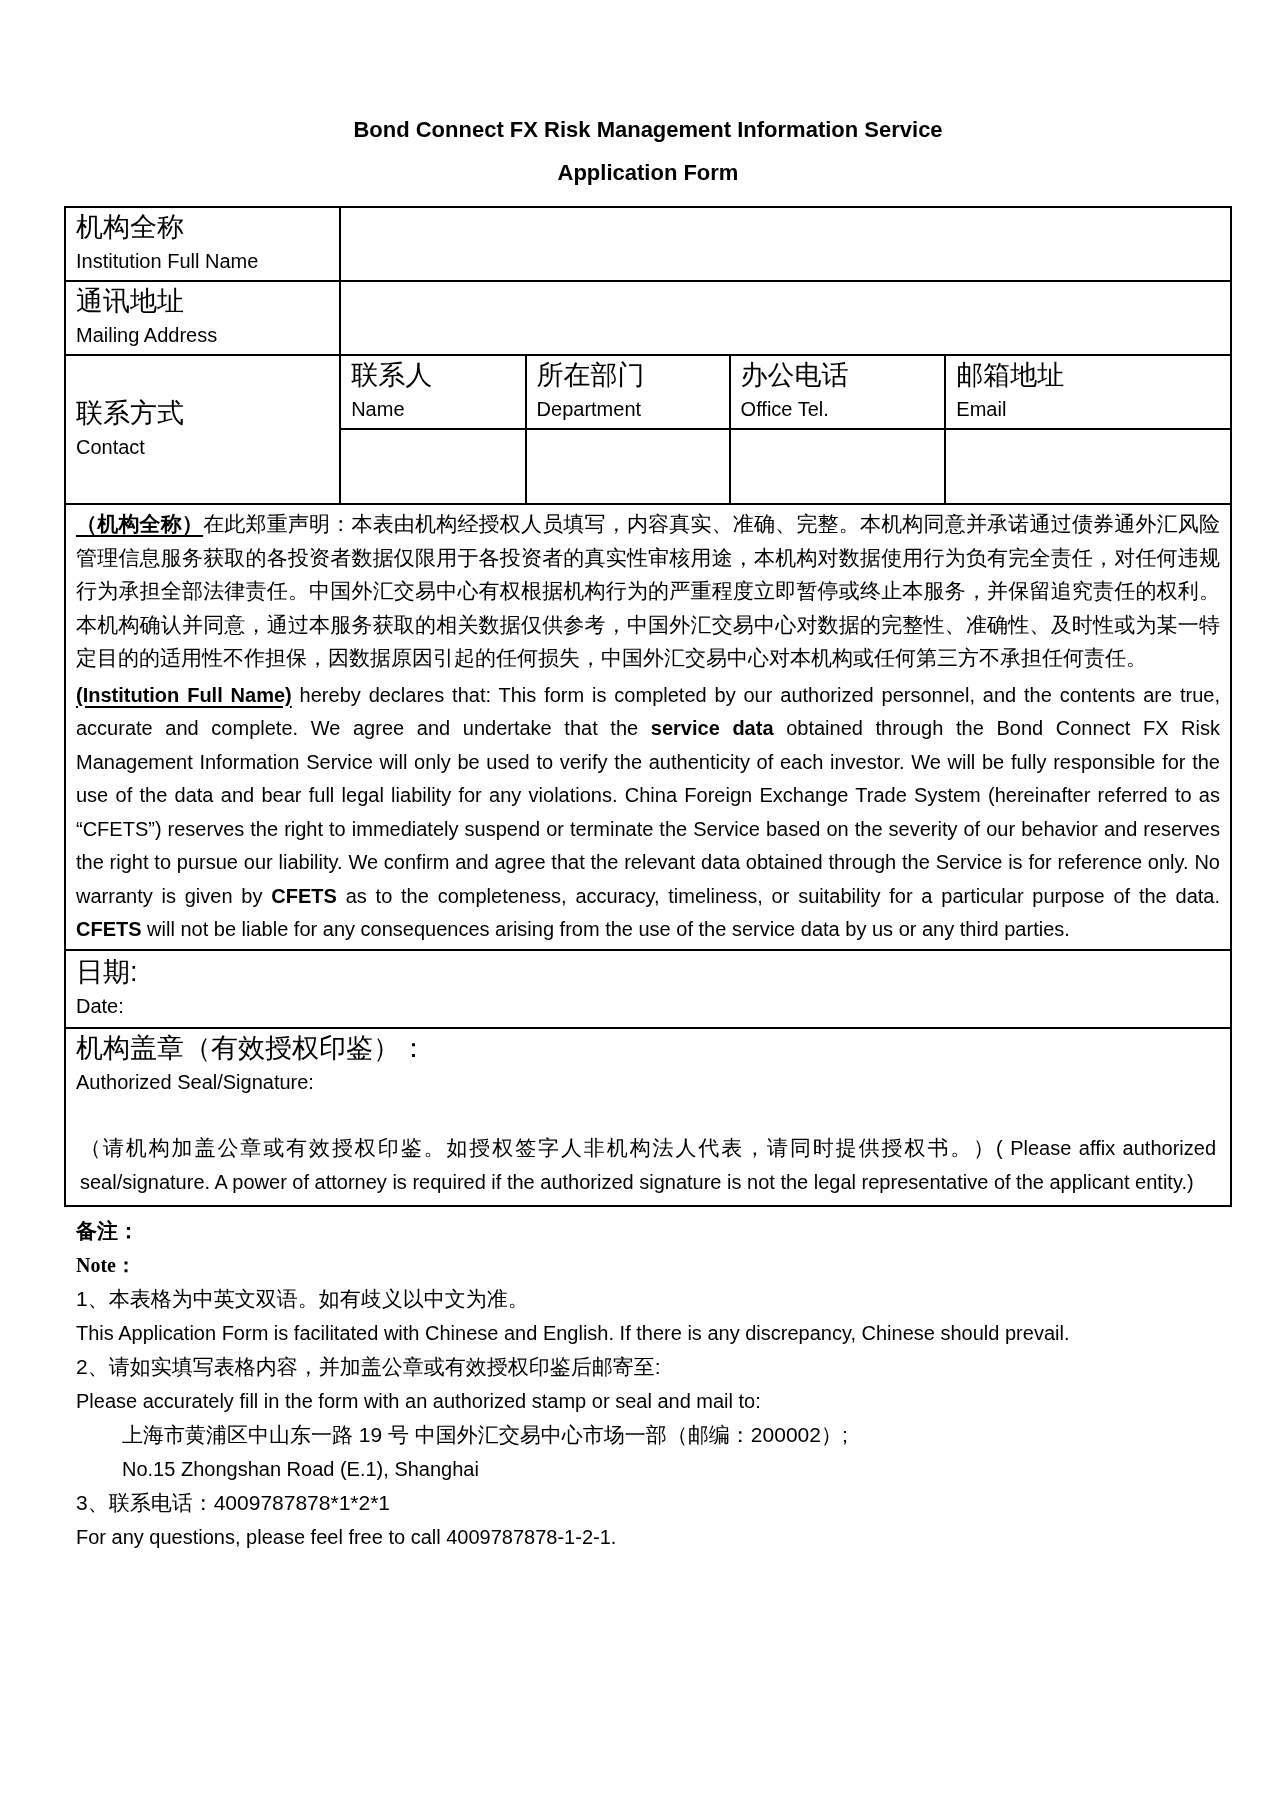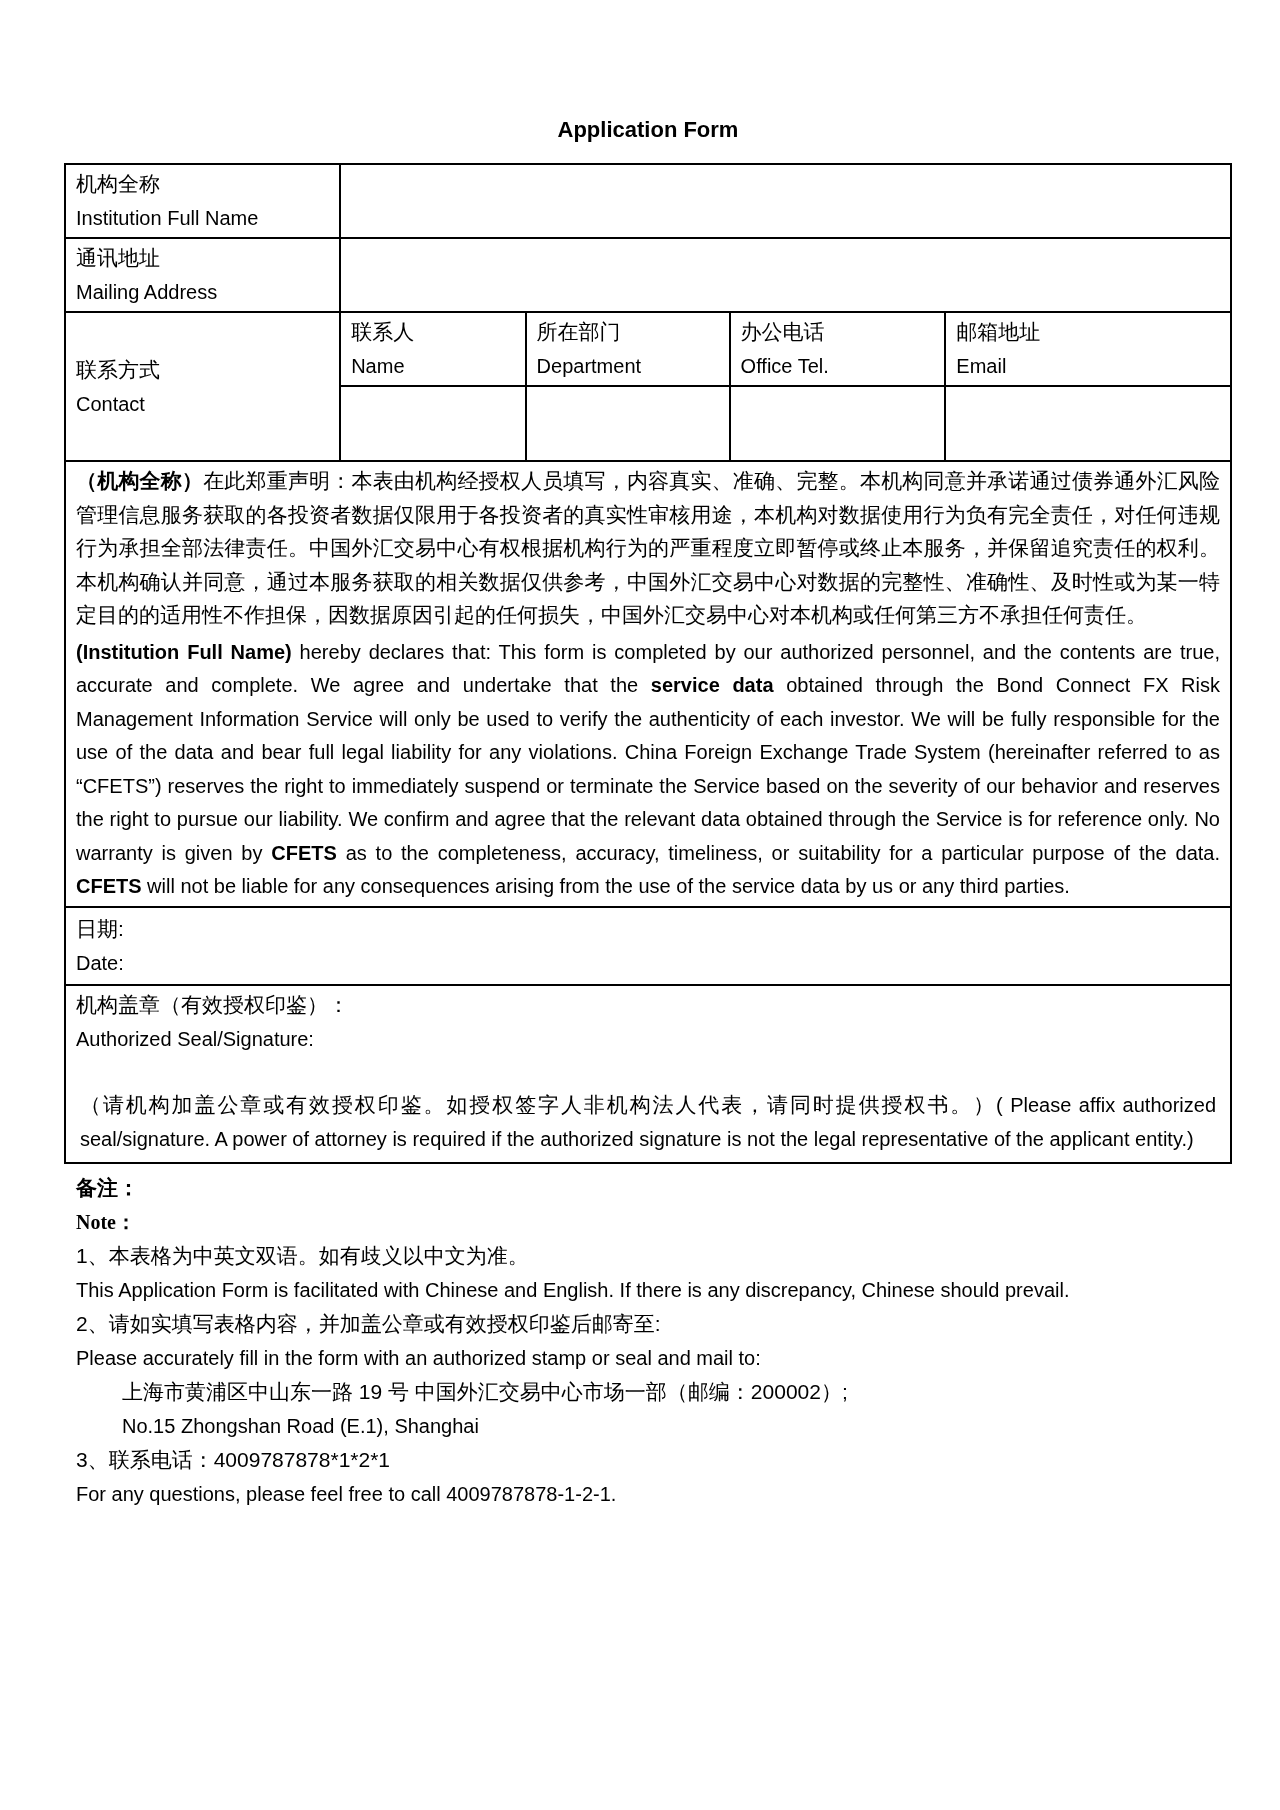--- a/index.html
+++ b/index.html
@@ -8,48 +8,49 @@
     font-family:"Liberation Sans",sans-serif;overflow:hidden;
   }
   .page{padding:88px 48px 0 64px;}
   .title{
     margin:0;text-align:center;font-family:"DejaVu Serif",serif;
     font-size:30px;font-weight:500;letter-spacing:3px;line-height:40px;
   }
   .subtitle{margin-top:20px;text-align:center;font-size:22px;font-weight:700;line-height:43px;}
   table.form-table{border-collapse:collapse;width:100%;margin-top:12px;table-layout:fixed;}
   .form-table td{border:2px solid #000;padding:2px 10px;vertical-align:middle;}
-  .cn{font-size:21px;line-height:34px;}
+  .cn{font-size:27px;line-height:34px;}
   .en{font-size:20px;line-height:34px;}
   tr.top-row td{height:66px;}
   tr.contact-header-row td{height:66px;}
   tr.fill-row td{height:69px;}
   .decl-cell{padding:7px 12px 6px;}
   .decl-cn{margin:0;font-size:21px;line-height:33.5px;text-align:justify;}
   .decl-en{margin:4px 0 0;font-size:20px;line-height:33.5px;text-align:justify;}
-  .bu{font-weight:700;text-underline-offset:4px;}
+  .bu{font-weight:700;text-decoration:underline;text-underline-offset:4px;}
   .decl-en b{font-weight:700;}
   .date-cell{height:72px;}
   .seal-cell{padding:4px 12px 8px;}
   .seal-spacer{height:28px;}
   .seal-note{margin:4px;font-size:20px;line-height:34px;text-align:justify;}
   .seal-note .cn-run{font-size:21px;}
   .notes{margin-top:7px;padding-left:12px;padding-right:2px;}
   .note-line{font-size:20px;line-height:34px;}
   .cn21{font-size:21px;}
   .bold{font-weight:700;}
   .note-en-heading{font-family:"Liberation Serif",serif;font-weight:700;}
   .indent{padding-left:46px;}
 </style>
 </head>
 <body>
 
 <div class="page">
 
   <div class="subtitle">
+    <div>Bond Connect FX Risk Management Information Service</div>
     <div>Application Form</div>
   </div>
 
   <table class="form-table">
     <colgroup>
       <col style="width:23.6%">
         <col style="width:15.9%">
         <col style="width:17.5%">
         <col style="width:18.5%">
         <col style="width:24.5%">

